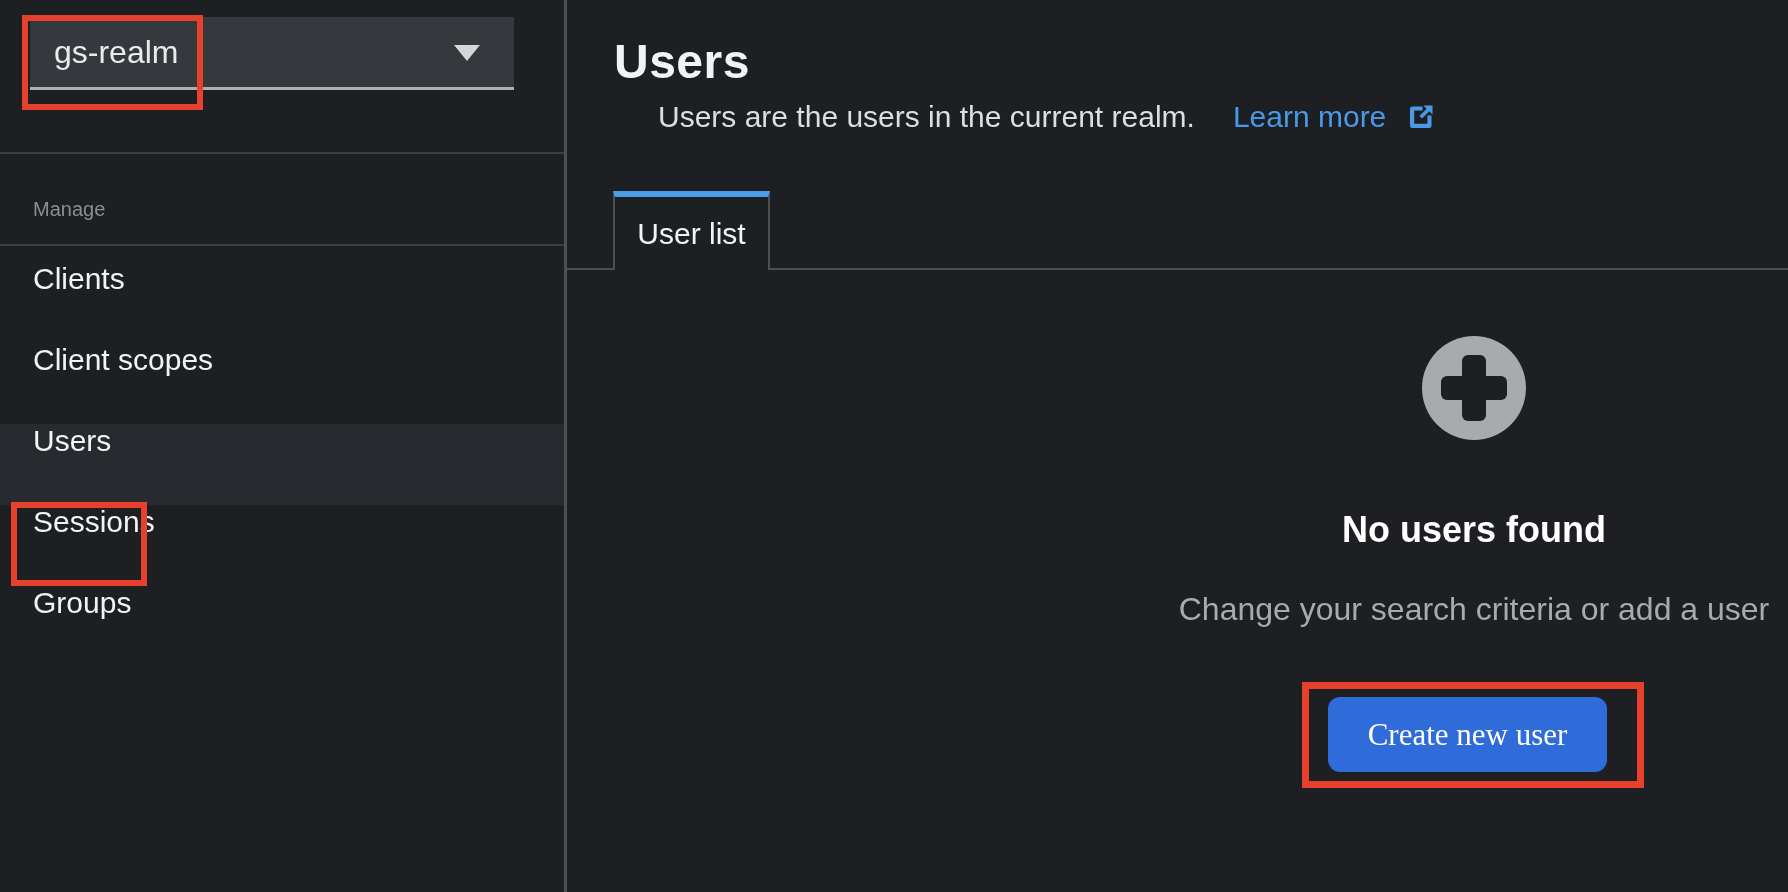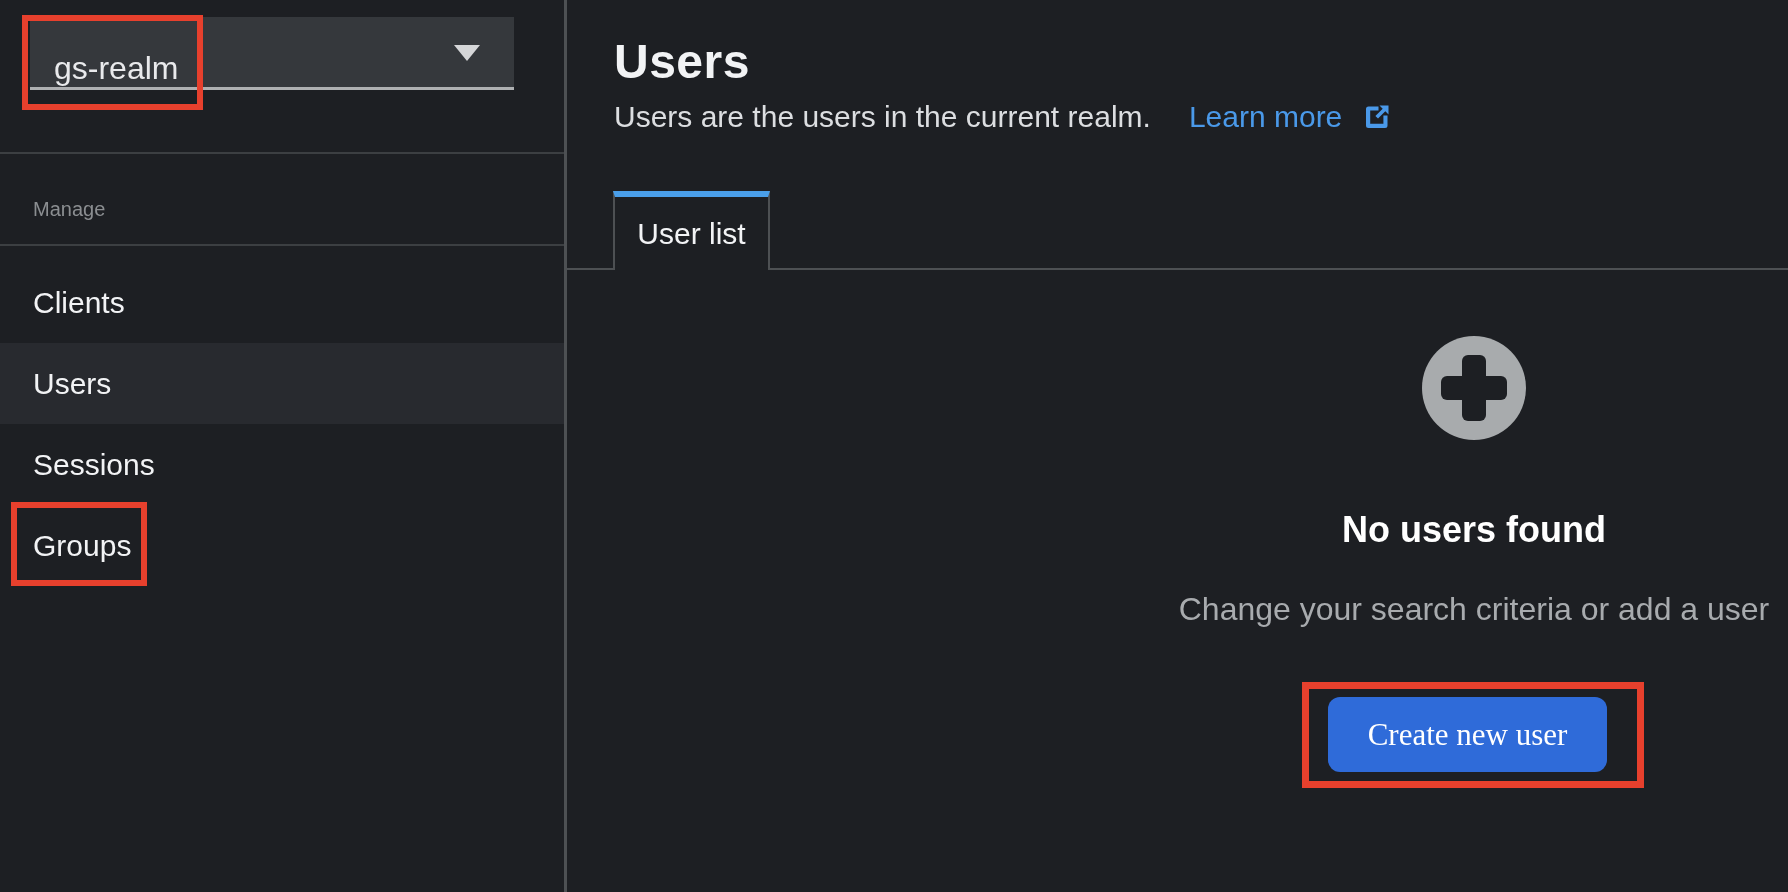--- a/index.html
+++ b/index.html
@@ -11,45 +11,45 @@
   *{box-sizing:border-box; margin:0; padding:0;}
   html,body{background:#000;}
   body{font-family:"Liberation Sans", sans-serif;}
   .app{position:relative; width:1788px; height:892px; background:var(--bg); overflow:hidden;}
 
   
   .sidebar{position:absolute; left:0; top:0; width:567px; height:892px;
     border-right:3px solid var(--border-strong); background:var(--bg);}
   .realm-selector{position:absolute; left:30px; top:17px; width:484px; height:73px;
     background:var(--selector-bg); border-bottom:3px solid var(--selector-underline);
-    display:flex; align-items:flex-end; padding:0 30px 0 24px; cursor:pointer;}
+    display:flex; align-items:center; padding:0 30px 0 24px; cursor:pointer;}
   .realm-name{font-size:32px; color:#e9eaec;}
   .caret{position:absolute; right:34px; top:50%; margin-top:-7px; width:0; height:0;
     border-left:13px solid transparent; border-right:13px solid transparent; border-top:16px solid #d5d6d8;}
   .divider{position:absolute; left:0; width:564px; height:2px; background:var(--border-subtle);}
   .divider-top{top:152px;}
   .divider-manage{top:244px;}
   .section-label{position:absolute; left:33px; top:192px; font-size:20px; line-height:34px; color:var(--text-muted);}
   .nav{position:absolute; left:0; top:262px; width:564px; display:flex; flex-direction:column;}
-  .nav-item{height:81px; display:flex; align-items:center; padding-left:33px;
+  .nav-item{height:81px; display:flex; align-items:flex-start; padding-left:33px;
     font-size:30px; color:var(--text-primary); cursor:pointer;}
   .nav-item.selected{background:var(--bg-selected);}
 
   
   .annotation{position:absolute; border:6px solid var(--annotation-red); background:transparent; pointer-events:none;}
   .realm-annotation{left:22px; top:15px; width:181px; height:95px;}
   .users-annotation{left:11px; top:502px; width:136px; height:84px;}
   .button-annotation{left:1302px; top:682px; width:342px; height:106px; border-width:7px;}
 
   
   .main{position:absolute; left:567px; top:0; width:1221px; height:892px;}
   .page-title{position:absolute; left:47px; top:34px; font-size:48px; line-height:56px;
     font-weight:600; color:var(--text-primary); letter-spacing:.5px;}
   .desc-row{position:absolute; left:47px; top:96px; display:flex; align-items:center; gap:38px; white-space:nowrap;}
-  .page-desc{font-size:30px; line-height:42px; color:var(--text-body);}
+  .page-desc{font-size:30px; line-height:42px; color:var(--text-body);margin-left:44px;}
   .learn-more{display:inline-flex; align-items:center; gap:20px; font-size:30px; line-height:42px;
     color:var(--link-blue); text-decoration:none; cursor:pointer;text-align:right;}
   .ext-icon{width:30px; height:30px; fill:var(--link-blue); display:block;}
 
   .tabs-line{position:absolute; left:0; top:268px; width:1221px; height:2px; background:var(--border-strong);}
   .tab{position:absolute; left:46px; top:191px; width:157px; height:79px; background:var(--bg);
     border-left:2px solid var(--border-strong); border-right:2px solid var(--border-strong);
     border-top:6px solid var(--tab-accent); display:flex; align-items:center; justify-content:center;
     font-size:30px; color:var(--text-primary); cursor:pointer; z-index:2;}
 
@@ -80,20 +80,23 @@
     </div>
     <div class="annotation realm-annotation"></div>
 
     <div class="divider divider-top"></div>
     <div class="section-label">Manage</div>
     <div class="divider divider-manage"></div>
 
     <nav class="nav">
       <div class="nav-item">
         <span>Clients</span>
+      </div>
+      <div class="nav-item">
+        <span>Client scopes</span>
       </div>
       <div class="nav-item selected">
         <span>Users</span>
       </div>
       <div class="nav-item">
         <span>Sessions</span>
       </div>
       <div class="nav-item">
         <span>Groups</span>
       </div>

